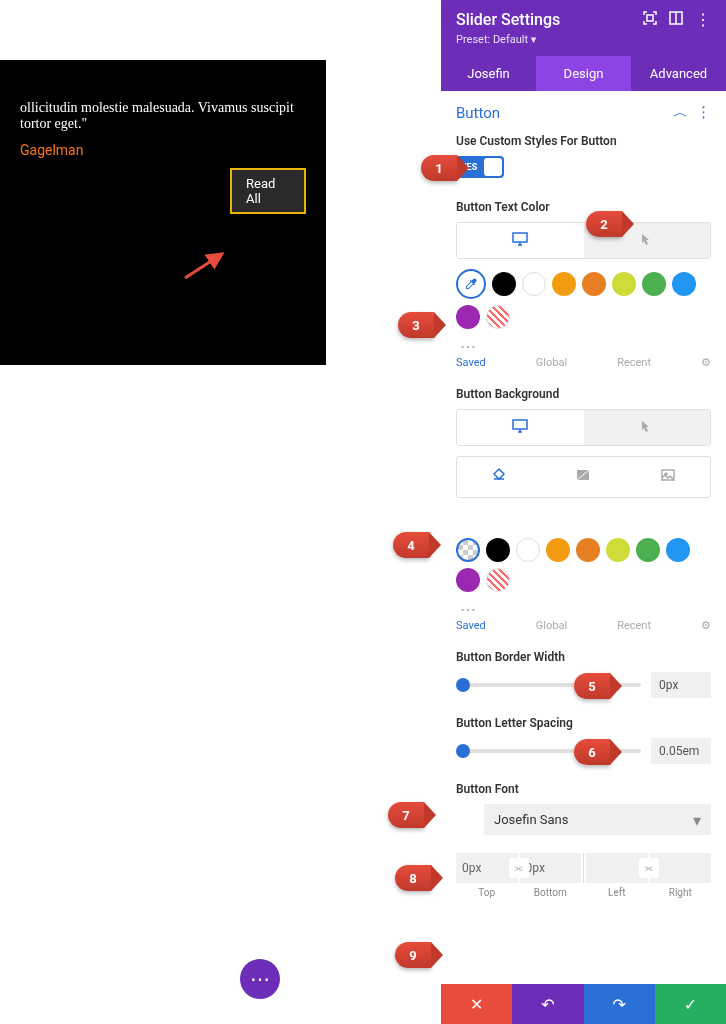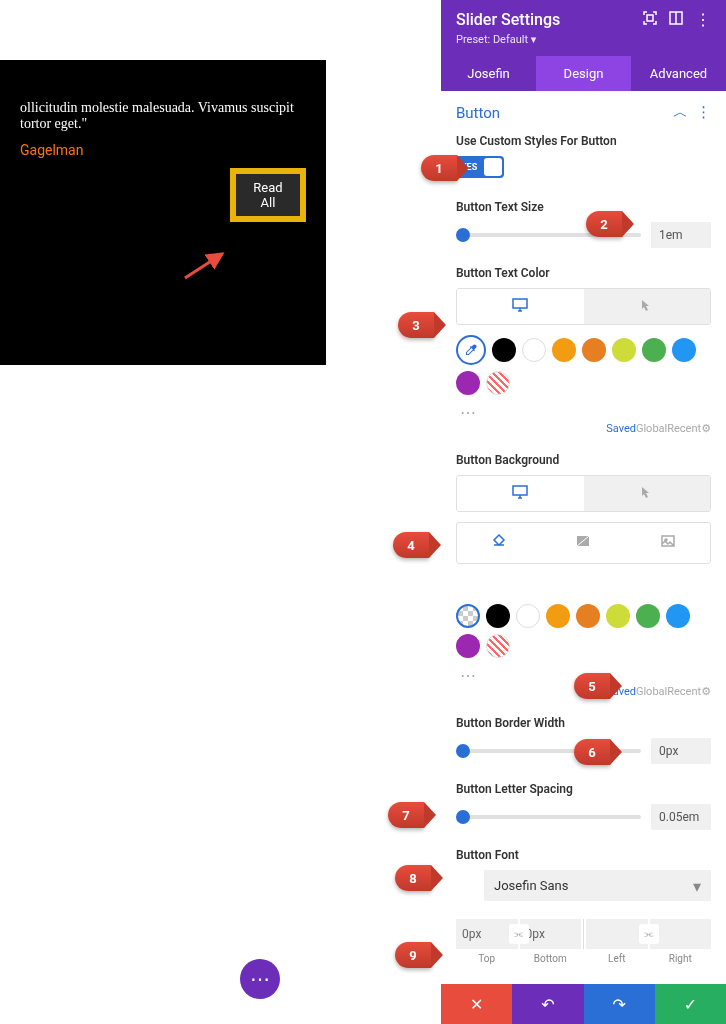--- a/index.html
+++ b/index.html
@@ -1,21 +1,21 @@
 <!DOCTYPE html>
 <html><head>
 <meta charset="utf-8">
 <style>
 * { box-sizing: border-box; margin: 0; padding: 0; font-family: -apple-system, BlinkMacSystemFont, "Segoe UI", Roboto, sans-serif; }
 body { width: 726px; height: 1024px; position: relative; background: #fff; overflow: hidden; }
 
 .preview-area { position: absolute; left: 0; top: 60px; width: 326px; height: 305px; background: #000; padding: 40px 20px; }
 .preview-text { color: #fff; font-size: 14px; font-family: Georgia, serif; }
 .preview-author { color: #f97316; font-size: 14px; margin-top: 10px; }
-.preview-button { display: inline-block; margin-top: 10px; margin-left: 210px; padding: 6px 14px; background: #2a2a2a; color: #fff; font-size: 13px; border: 6px solid #eab308; text-align: center; }
+.preview-button { display: inline-block; margin-top: 10px; margin-left: 210px; padding: 6px 14px; background: #2a2a2a; color: #fff; font-size: 13px; border: 2px solid #eab308; }
 
 .arrow-to-button { position: absolute; left: 180px; top: 250px; width: 50px; height: 30px; }
 
 .panel { position: absolute; right: 0; top: 0; width: 285px; height: 1024px; background: #fff; display: flex; flex-direction: column; }
 
 .panel-header { background: #6c2eb9; color: #fff; padding: 10px 15px; }
 .panel-title { font-size: 16px; font-weight: 500; display: flex; justify-content: space-between; align-items: flex-start; }
 .panel-title-icons { display: flex; gap: 12px; }
 .panel-preset { font-size: 11px; opacity: 0.85; margin-top: 4px; }
 
@@ -46,21 +46,21 @@
 .dual-tab svg { width: 16px; height: 14px; }
 
 .color-row { display: flex; align-items: center; gap: 6px; flex-wrap: wrap; margin-bottom: 8px; }
 .eyedropper { width: 30px; height: 30px; border: 2px solid #2a6fd6; border-radius: 50%; display: flex; align-items: center; justify-content: center; color: #2a6fd6; cursor: pointer; }
 .swatch { width: 24px; height: 24px; border-radius: 50%; cursor: pointer; flex-shrink: 0; }
 .swatch.white { border: 1px solid #ddd; }
 .swatch.striped { background: repeating-linear-gradient(45deg, #fff, #fff 3px, #f66 3px, #f66 5px); border: 1px solid #ddd; }
 .swatch.transparent { background: repeating-conic-gradient(#ccc 0% 25%, #fff 0% 50%) 50% / 10px 10px; border: 2px solid #2a6fd6; }
 .color-dots { color: #aaa; font-size: 16px; margin-left: 4px; }
 
-.color-links { display: flex; justify-content: flex-end; font-size: 11px; align-items: center; }
+.color-links { display: flex; justify-content: space-between; font-size: 11px; align-items: center; }
 .color-links span { color: #aaa; cursor: pointer; }
 .color-links span.saved { color: #2a6fd6; }
 .gear { color: #aaa; cursor: pointer; }
 
 .bg-tabs { display: flex; border: 1px solid #e0e0e0; border-radius: 3px; overflow: hidden; margin-bottom: 10px; }
 .bg-tab { flex: 1; text-align: center; padding: 10px 0; cursor: pointer; color: #aaa; }
 .bg-tab.active { color: #2a6fd6; }
 
 .font-select { width: 100%; padding: 8px 10px; background: #f0f0f0; border: none; font-size: 13px; color: #333; appearance: none; position: relative; }
 .font-select-wrap { position: relative; padding-left: 28px; }
@@ -141,29 +141,20 @@
   <div class="panel-body">
 
     <div class="field">
       <div class="field-label">Use Custom Styles For Button</div>
       <div class="toggle">
         <span class="toggle-label">YES</span>
         <span class="toggle-knob"></span>
       </div>
     </div>
 
-    <div class="field">
-      <div class="field-label">Button Text Size</div>
-      <div class="slider-row">
-        <div class="slider-track">
-            <div class="slider-thumb"></div>
-          </div>
-        <input class="slider-value" value="1em" style="">
-      </div>
-    </div>
 
     <div class="field">
       <div class="field-label">Button Text Color</div>
       <div class="dual-tabs">
         <div class="dual-tab"><svg viewBox="0 0 16 14" fill="none" stroke="#2a6fd6" stroke-width="1.5">
               <rect x="1" y="1" width="14" height="9"></rect>
               <line x1="6" y1="13" x2="10" y2="13"></line>
               <line x1="8" y1="10" x2="8" y2="13"></line>
             </svg></div>
         <div class="dual-tab inactive"><svg viewBox="0 0 16 14" fill="#aaa">

